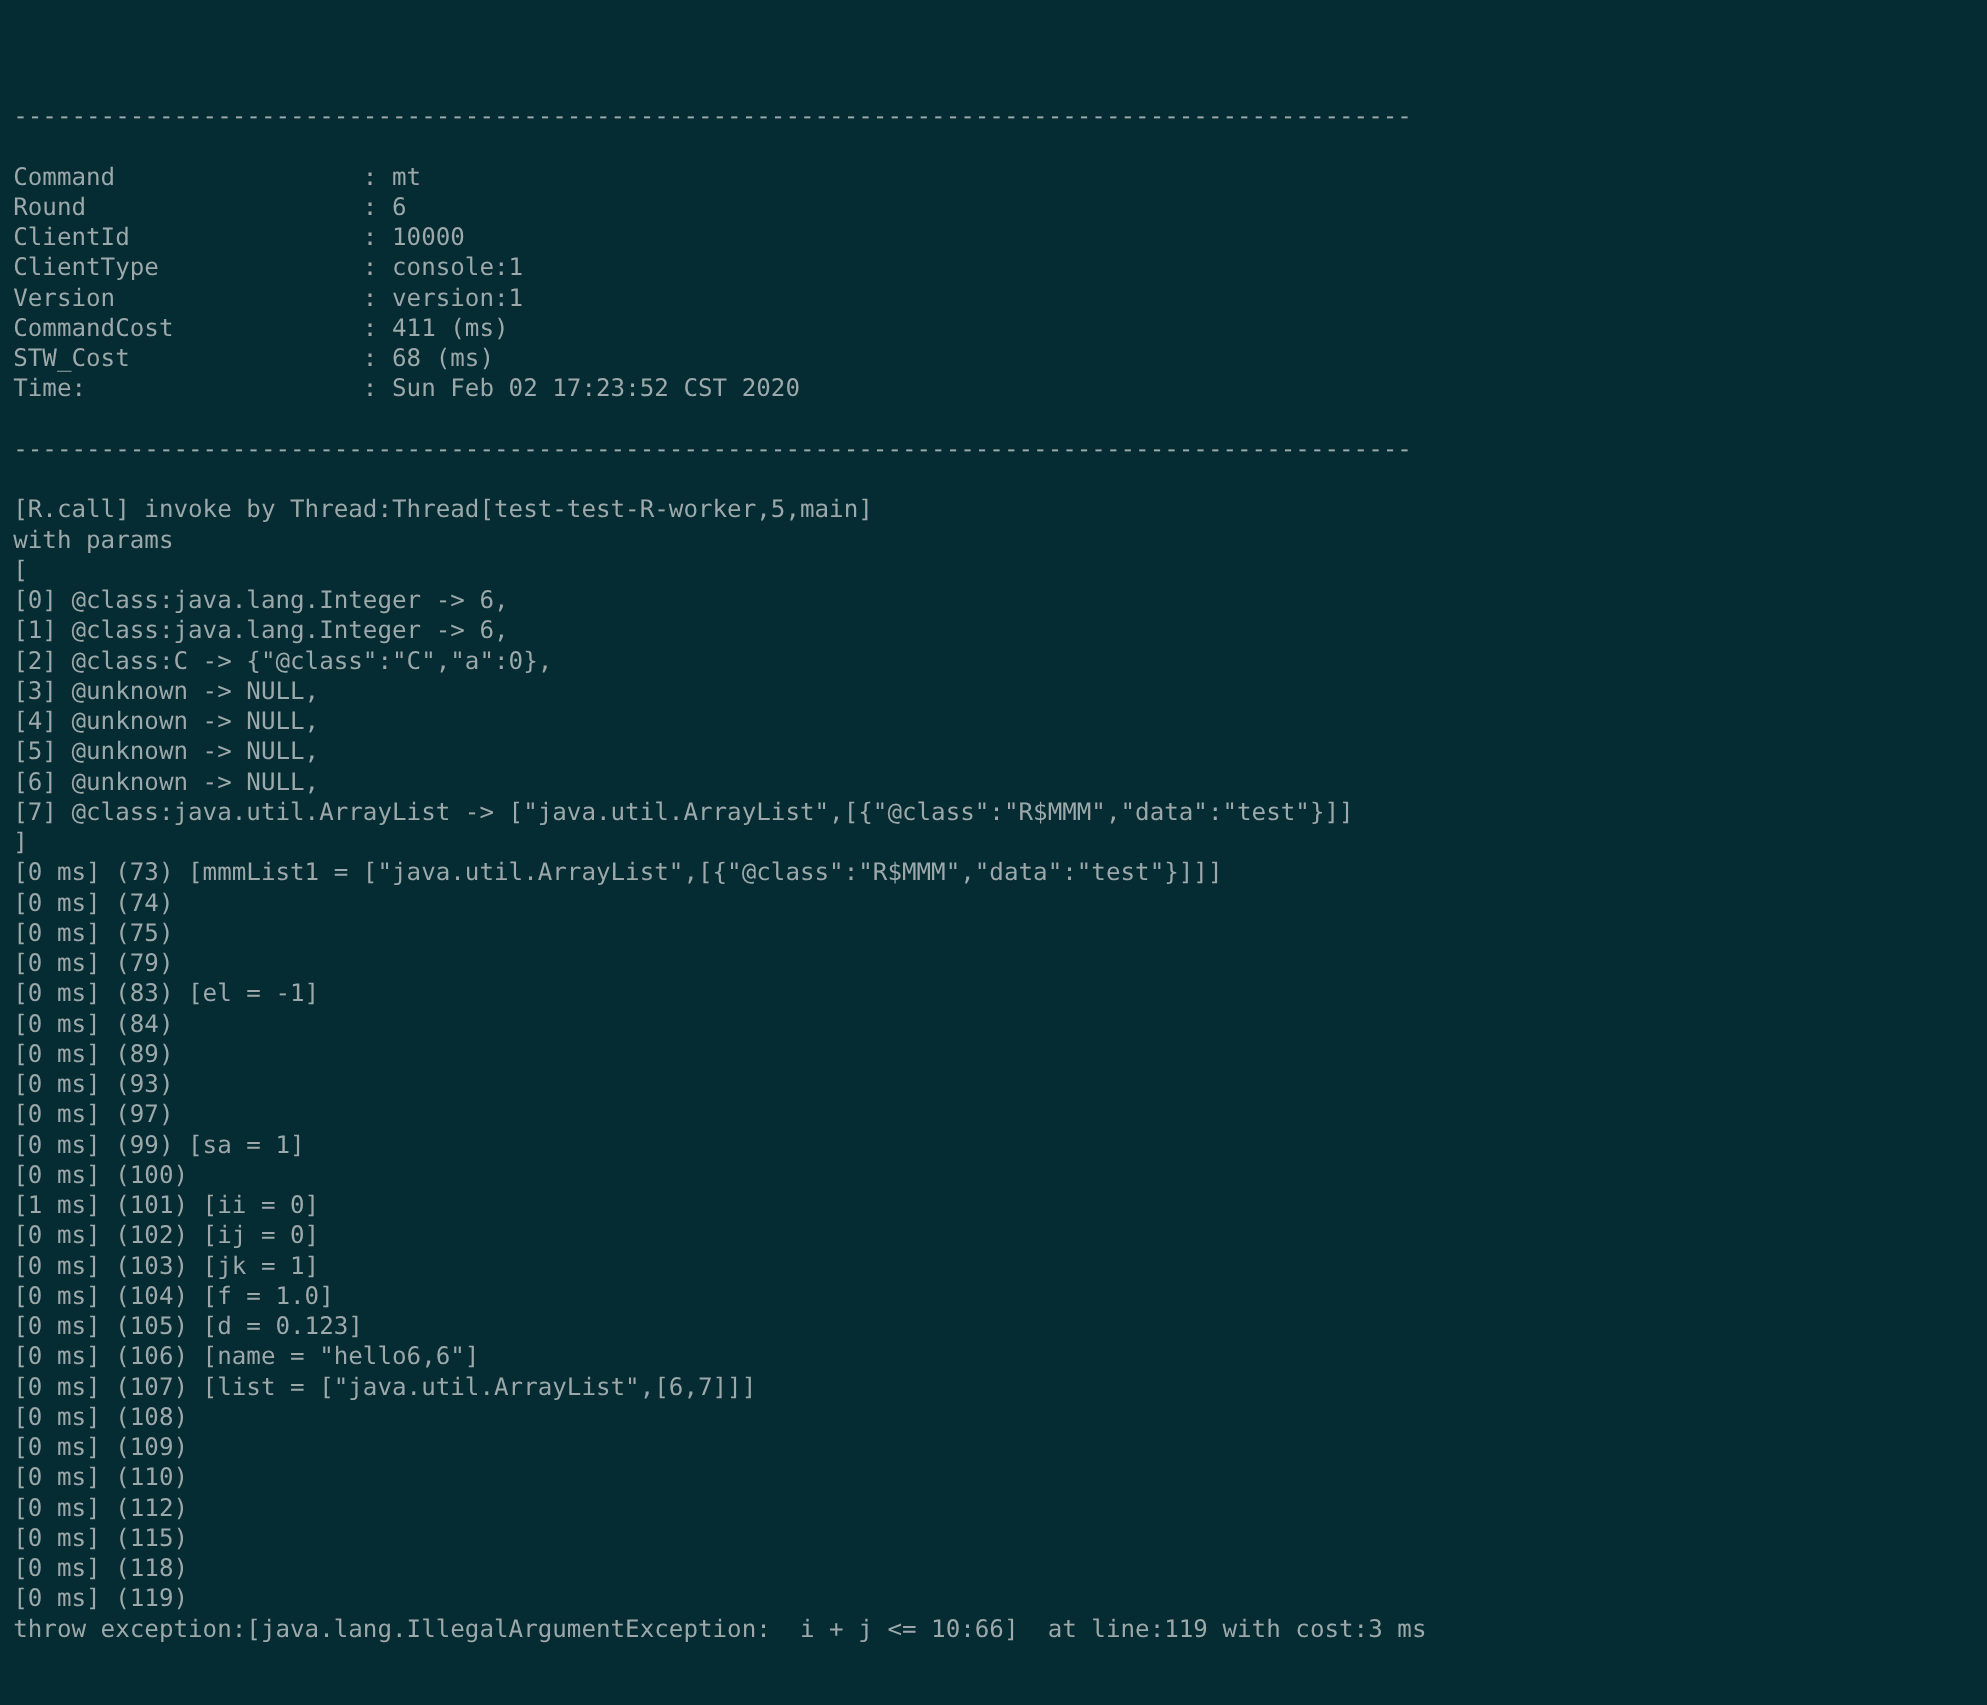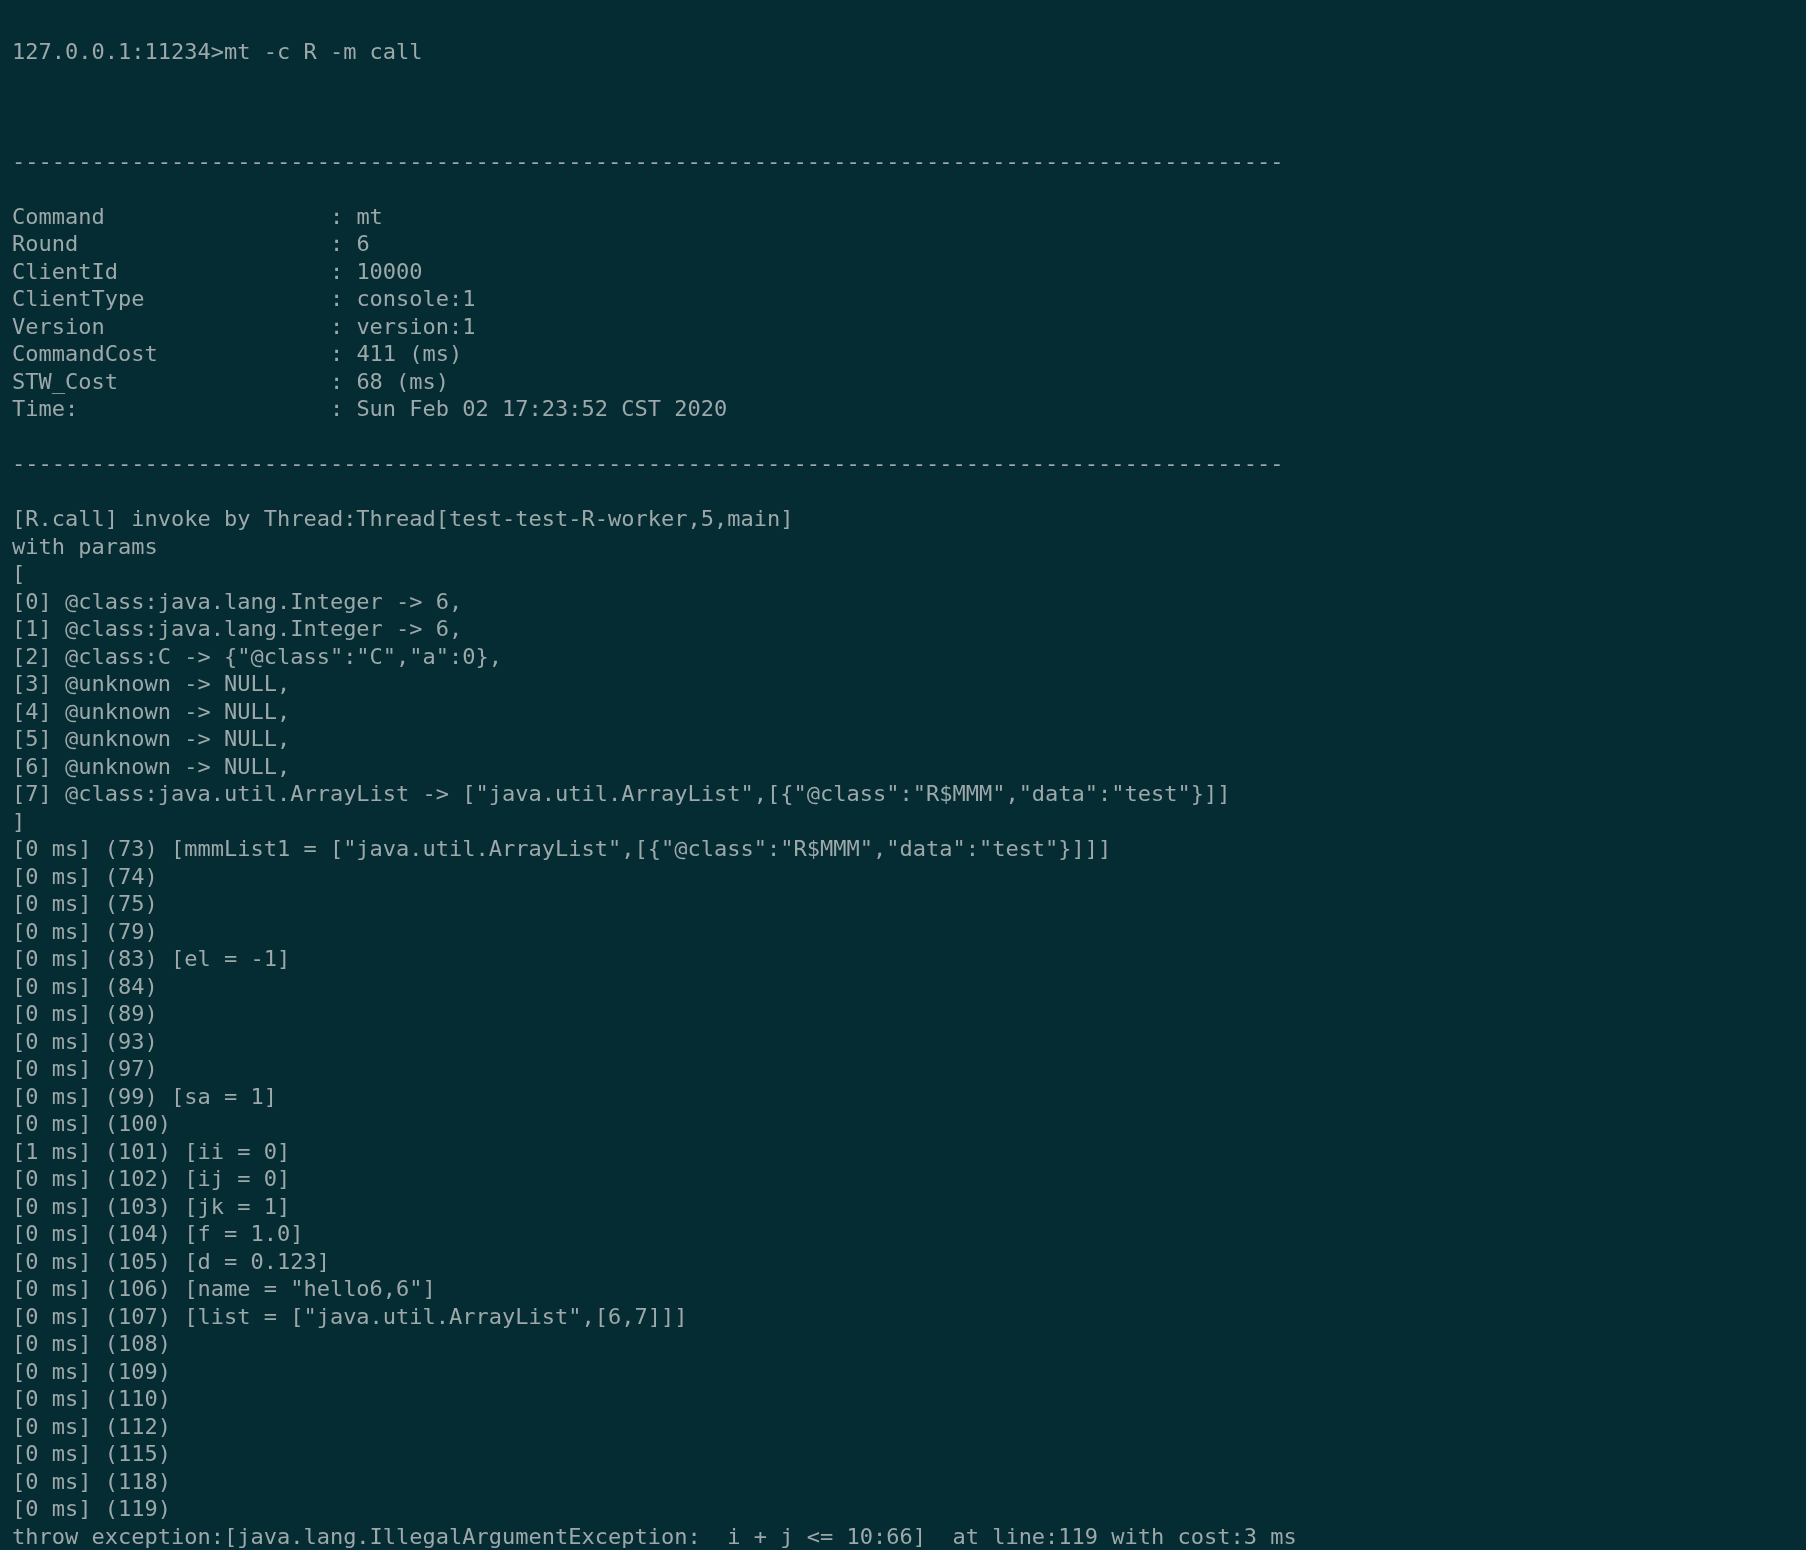--- a/index.html
+++ b/index.html
@@ -25,20 +25,19 @@
   .field-label {
     display: inline-block;
     width: 24ch;
   }
   .sep { white-space: pre; }
 </style>
 </head>
 <body>
 
 <div class="terminal">
-<div class="prompt-line"><span>127.0.0.1:11234&gt;</span><span>mt -c R -m call</span></div>
 <div> </div>
 <div class="sep">------------------------------------------------------------------------------------------------</div>
 <div id="fields"><div class="field-row"><span class="field-label">Command</span><span>: </span><span>mt</span></div><div class="field-row"><span class="field-label">Round</span><span>: </span><span>6</span></div><div class="field-row"><span class="field-label">ClientId</span><span>: </span><span>10000</span></div><div class="field-row"><span class="field-label">ClientType</span><span>: </span><span>console:1</span></div><div class="field-row"><span class="field-label">Version</span><span>: </span><span>version:1</span></div><div class="field-row"><span class="field-label">CommandCost</span><span>: </span><span>411 (ms)</span></div><div class="field-row"><span class="field-label">STW_Cost</span><span>: </span><span>68 (ms)</span></div><div class="field-row"><span class="field-label">Time:</span><span>: </span><span>Sun Feb 02 17:23:52 CST 2020</span></div></div>
 <div class="sep">------------------------------------------------------------------------------------------------</div>
 <div id="body"><div>[R.call] invoke by Thread:Thread[test-test-R-worker,5,main]</div><div>with params</div><div>[</div><div>[0] @class:java.lang.Integer -&gt; 6,</div><div>[1] @class:java.lang.Integer -&gt; 6,</div><div>[2] @class:C -&gt; {"@class":"C","a":0},</div><div>[3] @unknown -&gt; NULL,</div><div>[4] @unknown -&gt; NULL,</div><div>[5] @unknown -&gt; NULL,</div><div>[6] @unknown -&gt; NULL,</div><div>[7] @class:java.util.ArrayList -&gt; ["java.util.ArrayList",[{"@class":"R$MMM","data":"test"}]]</div><div>]</div><div>[0 ms] (73) [mmmList1 = ["java.util.ArrayList",[{"@class":"R$MMM","data":"test"}]]]</div><div>[0 ms] (74)</div><div>[0 ms] (75)</div><div>[0 ms] (79)</div><div>[0 ms] (83) [el = -1]</div><div>[0 ms] (84)</div><div>[0 ms] (89)</div><div>[0 ms] (93)</div><div>[0 ms] (97)</div><div>[0 ms] (99) [sa = 1]</div><div>[0 ms] (100)</div><div>[1 ms] (101) [ii = 0]</div><div>[0 ms] (102) [ij = 0]</div><div>[0 ms] (103) [jk = 1]</div><div>[0 ms] (104) [f = 1.0]</div><div>[0 ms] (105) [d = 0.123]</div><div>[0 ms] (106) [name = "hello6,6"]</div><div>[0 ms] (107) [list = ["java.util.ArrayList",[6,7]]]</div><div>[0 ms] (108)</div><div>[0 ms] (109)</div><div>[0 ms] (110)</div><div>[0 ms] (112)</div><div>[0 ms] (115)</div><div>[0 ms] (118)</div><div>[0 ms] (119)</div><div>throw exception:[java.lang.IllegalArgumentException:  i + j &lt;= 10:66]  at line:119 with cost:3 ms</div></div>
 
 </div>
 
 </body></html>

